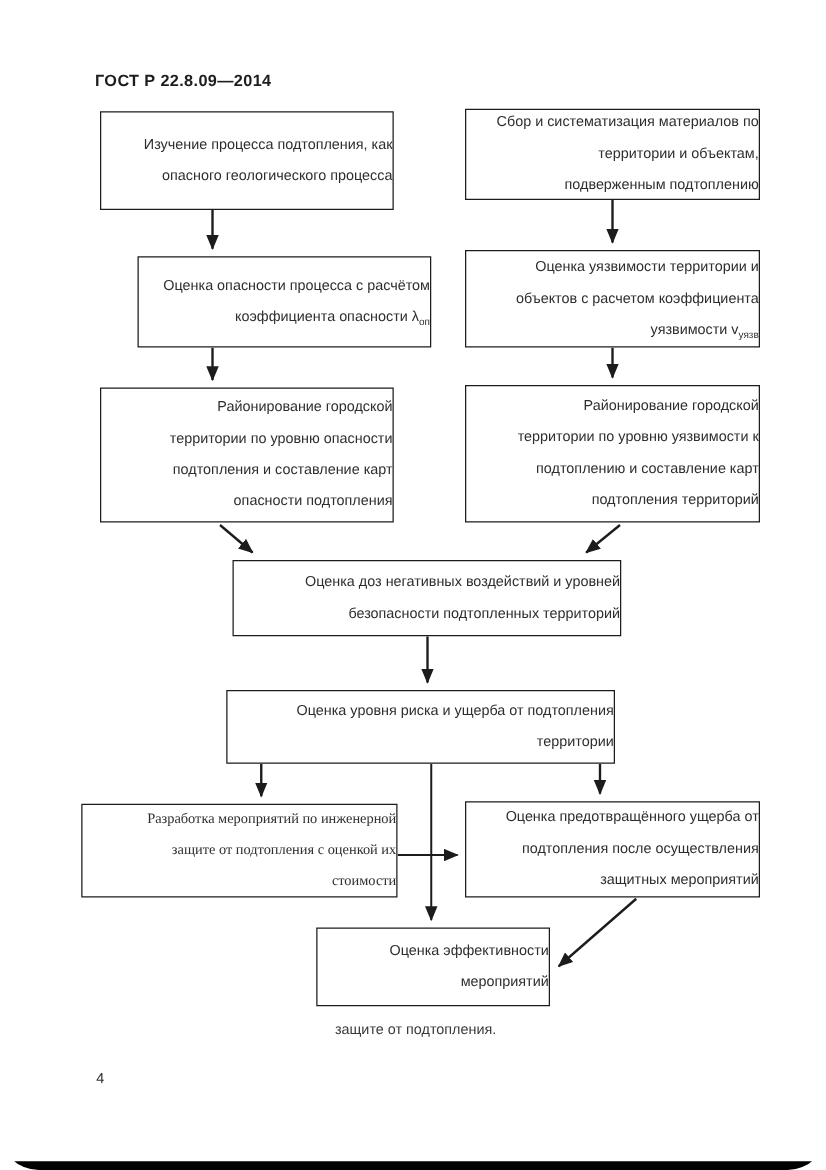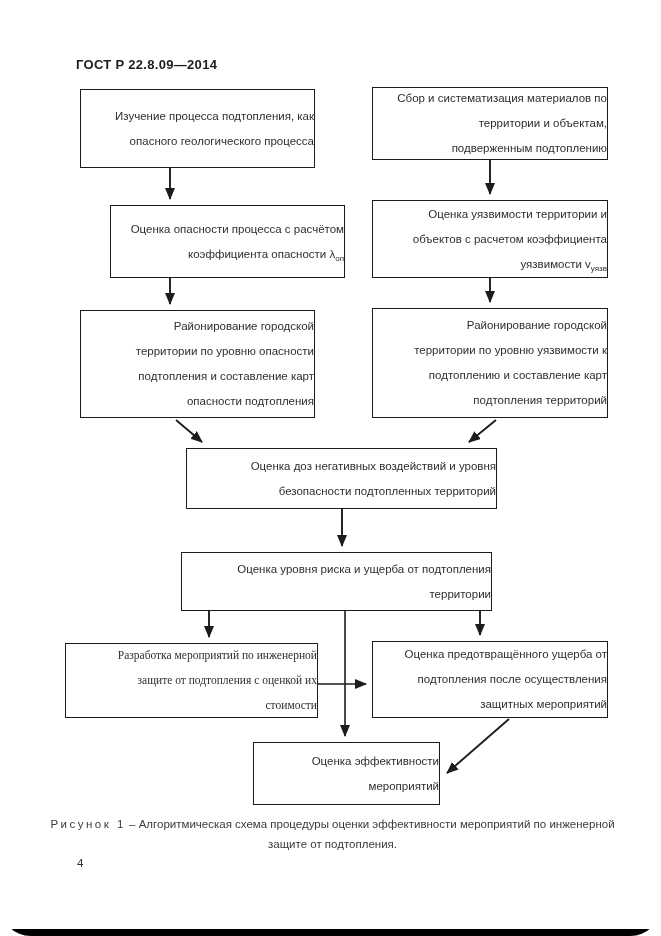--- a/index.html
+++ b/index.html
@@ -124,21 +124,21 @@
   </div>
 
   <div class="box" style="left:372px; top:308px; width:236px; height:110px;">
     <div class="bl">Районирование городской</div>
     <div class="bl">территории по уровню уязвимости к</div>
     <div class="bl">подтоплению и составление карт</div>
     <div class="bl">подтопления территорий</div>
   </div>
 
   <div class="box" style="left:186px; top:448px; width:311px; height:61px;">
-    <div class="bl">Оценка доз негативных воздействий и уровня</div>
+    <div class="bl">Оценка доз негативных воздействий и уровней</div>
     <div class="bl">безопасности подтопленных территорий</div>
   </div>
 
   <div class="box" style="left:181px; top:552px; width:311px; height:59px;">
     <div class="bl">Оценка уровня риска и ущерба от подтопления</div>
     <div class="bl">территории</div>
   </div>
 
   <div class="box" style="left:65px; top:643px; width:253px; height:75px;font-family:Liberation Serif, serif;">
     <div class="bl">Разработка мероприятий по инженерной</div>
@@ -151,21 +151,20 @@
     <div class="bl">подтопления после осуществления</div>
     <div class="bl">защитных мероприятий</div>
   </div>
 
   <div class="box" style="left:253px; top:742px; width:187px; height:63px;">
     <div class="bl">Оценка эффективности</div>
     <div class="bl">мероприятий</div>
   </div>
 
   <div class="caption">
-    <div class="cap-line"><span class="cap-label">Рисунок 1</span><span> – Алгоритмическая схема процедуры оценки эффективности мероприятий по инженерной</span></div>
     <div class="cap-line">защите от подтопления.</div>
   </div>
 
   <div class="page-number">4</div>
 
   <div class="scan-bar"></div>
 
 </div>
 
 </body></html>

